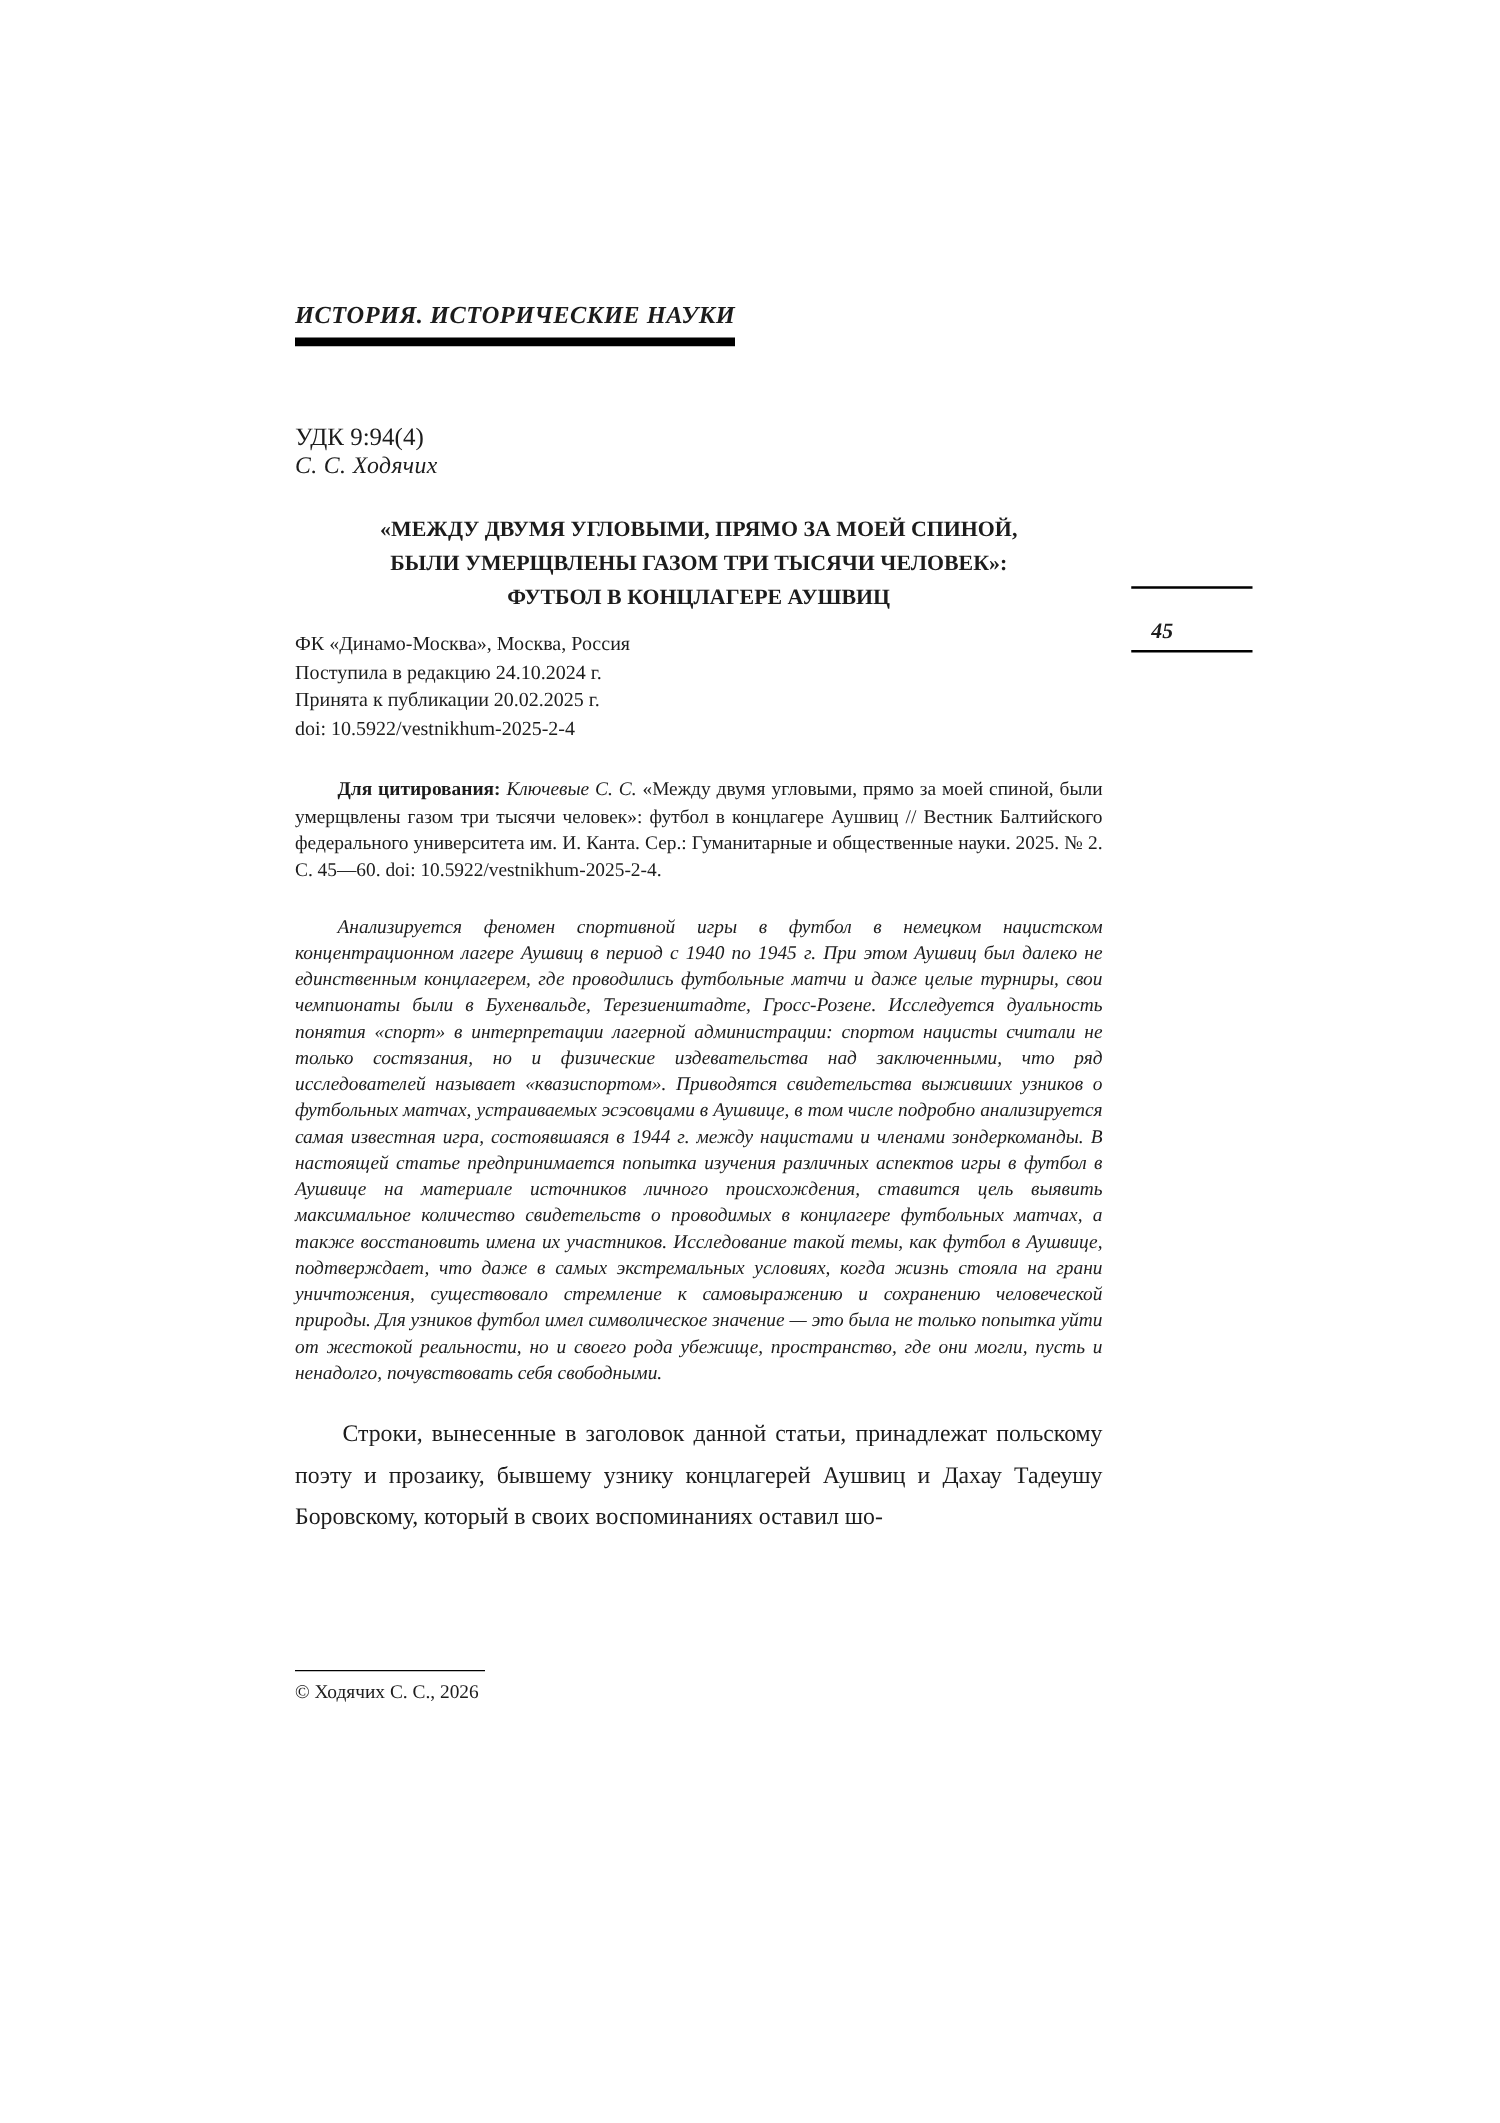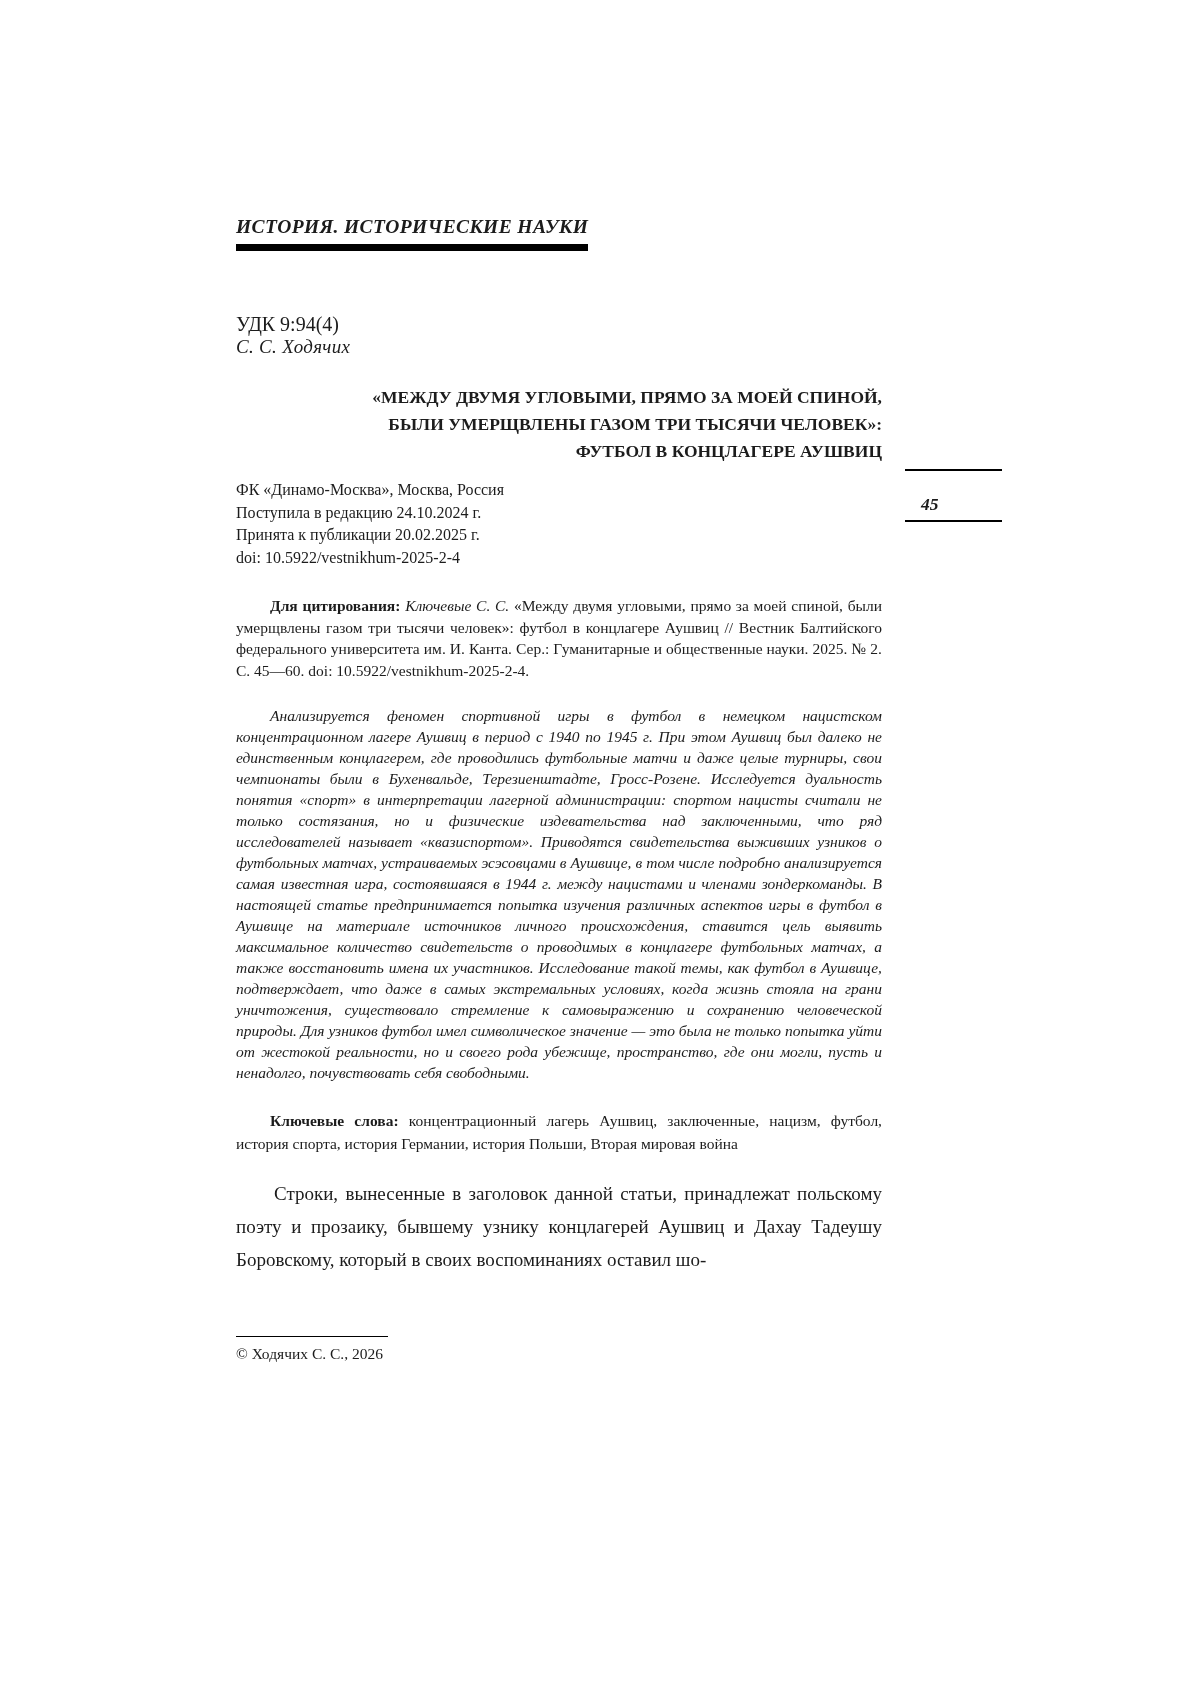--- a/index.html
+++ b/index.html
@@ -11,21 +11,21 @@
   .page {
     position: relative;
     width: 1200px;
     height: 1698px;
     background: #ffffff;
     overflow: hidden;
   }
   .content {
     position: absolute;
     left: 236px;
-    top: 216px;
+    top: 242px;
     width: 646px;
   }
   .section-header {
     display: inline-block;
     font-size: 19.5px;
     font-weight: bold;
     font-style: italic;
     letter-spacing: 0.4px;
     padding-bottom: 6px;
     border-bottom: 7px solid #000;
@@ -36,21 +36,21 @@
     font-size: 20px;
   }
   .author {
     text-align: left;
     font-size: 19px;
     font-style: italic;
     letter-spacing: 0.3px;
   }
   .title {
     margin-top: 26px;
-    text-align: right;
+    text-align: center;
     font-size: 17.5px;
     font-weight: bold;
     line-height: 27px;
   }
   .affiliation {
     margin-top: 14px;
     text-align: left;
     font-size: 16px;
     line-height: 22.5px;
   }
@@ -139,24 +139,20 @@
     </div>
 
     <p class="citation">
       <span class="bold">Для цитирования:</span>
       <span class="italic">Ключевые С. С.</span>
       <span>«Между двумя угловыми, прямо за моей спиной, были умерщвлены газом три тысячи человек»: футбол в концлагере Аушвиц // Вестник Балтийского федерального университета им. И. Канта. Сер.: Гуманитарные и общественные науки. 2025. № 2. С. 45—60. doi: 10.5922/vestnikhum-2025-2-4.</span>
     </p>
 
     <p class="abstract">Анализируется феномен спортивной игры в футбол в немецком нацистском концентрационном лагере Аушвиц в период с 1940 по 1945 г. При этом Аушвиц был далеко не единственным концлагерем, где проводились футбольные матчи и даже целые турниры, свои чемпионаты были в Бухенвальде, Терезиенштадте, Гросс-Розене. Исследуется дуальность понятия «спорт» в интерпретации лагерной администрации: спортом нацисты считали не только состязания, но и физические издевательства над заключенными, что ряд исследователей называет «квазиспортом». Приводятся свидетельства выживших узников о футбольных матчах, устраиваемых эсэсовцами в Аушвице, в том числе подробно анализируется самая известная игра, состоявшаяся в 1944 г. между нацистами и членами зондеркоманды. В настоящей статье предпринимается попытка изучения различных аспектов игры в футбол в Аушвице на материале источников личного происхождения, ставится цель выявить максимальное количество свидетельств о проводимых в концлагере футбольных матчах, а также восстановить имена их участников. Исследование такой темы, как футбол в Аушвице, подтверждает, что даже в самых экстремальных условиях, когда жизнь стояла на грани уничтожения, существовало стремление к самовыражению и сохранению человеческой природы. Для узников футбол имел символическое значение — это была не только попытка уйти от жестокой реальности, но и своего рода убежище, пространство, где они могли, пусть и ненадолго, почувствовать себя свободными.</p>
 
-    <p class="keywords">
-      <span class="bold">Ключевые слова:</span>
-      <span>концентрационный лагерь Аушвиц, заключенные, нацизм, футбол, история спорта, история Германии, история Польши, Вторая мировая война</span>
-    </p>
 
     <p class="body-text">Строки, вынесенные в заголовок данной статьи, принадлежат польскому поэту и прозаику, бывшему узнику концлагерей Аушвиц и Дахау Тадеушу Боровскому, который в своих воспоминаниях оставил шо-</p>
 
   </div>
 
   <div class="page-number-box">45</div>
 
   <div class="footnote-block">
     <div class="footnote-rule"></div>
     <p class="copyright">© Ходячих С. С., 2026</p>

